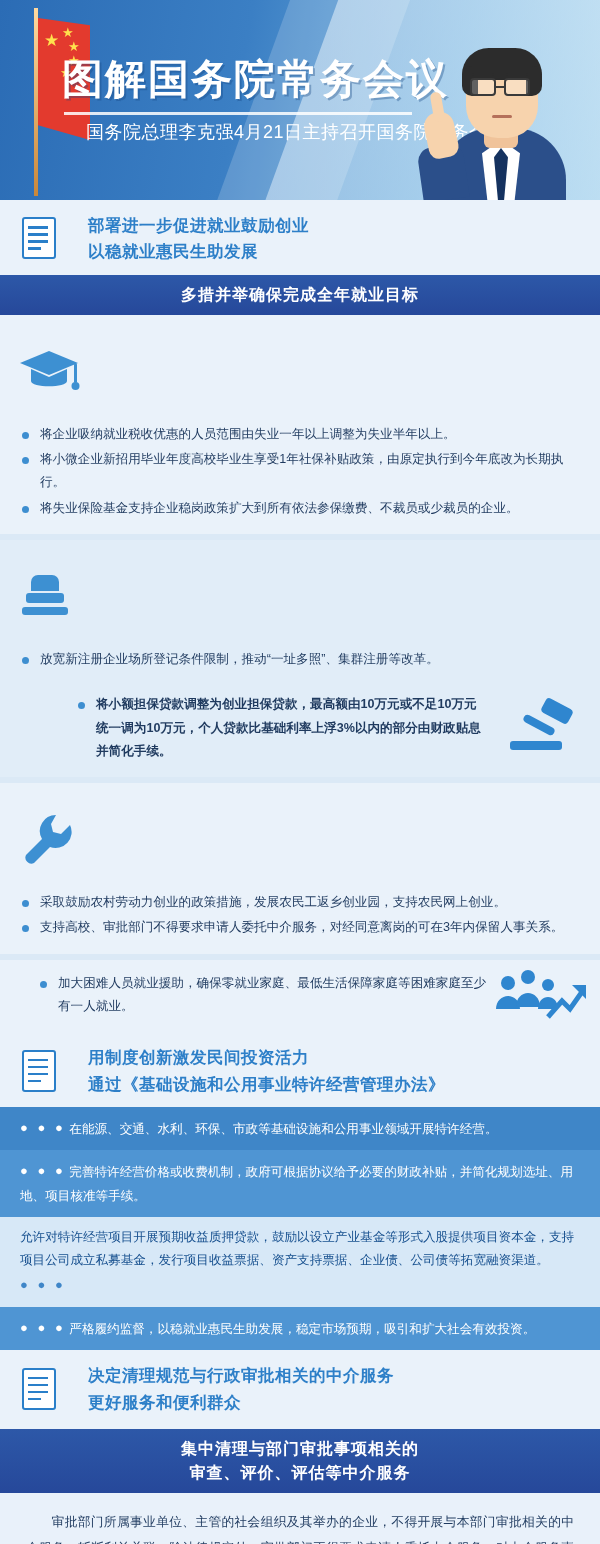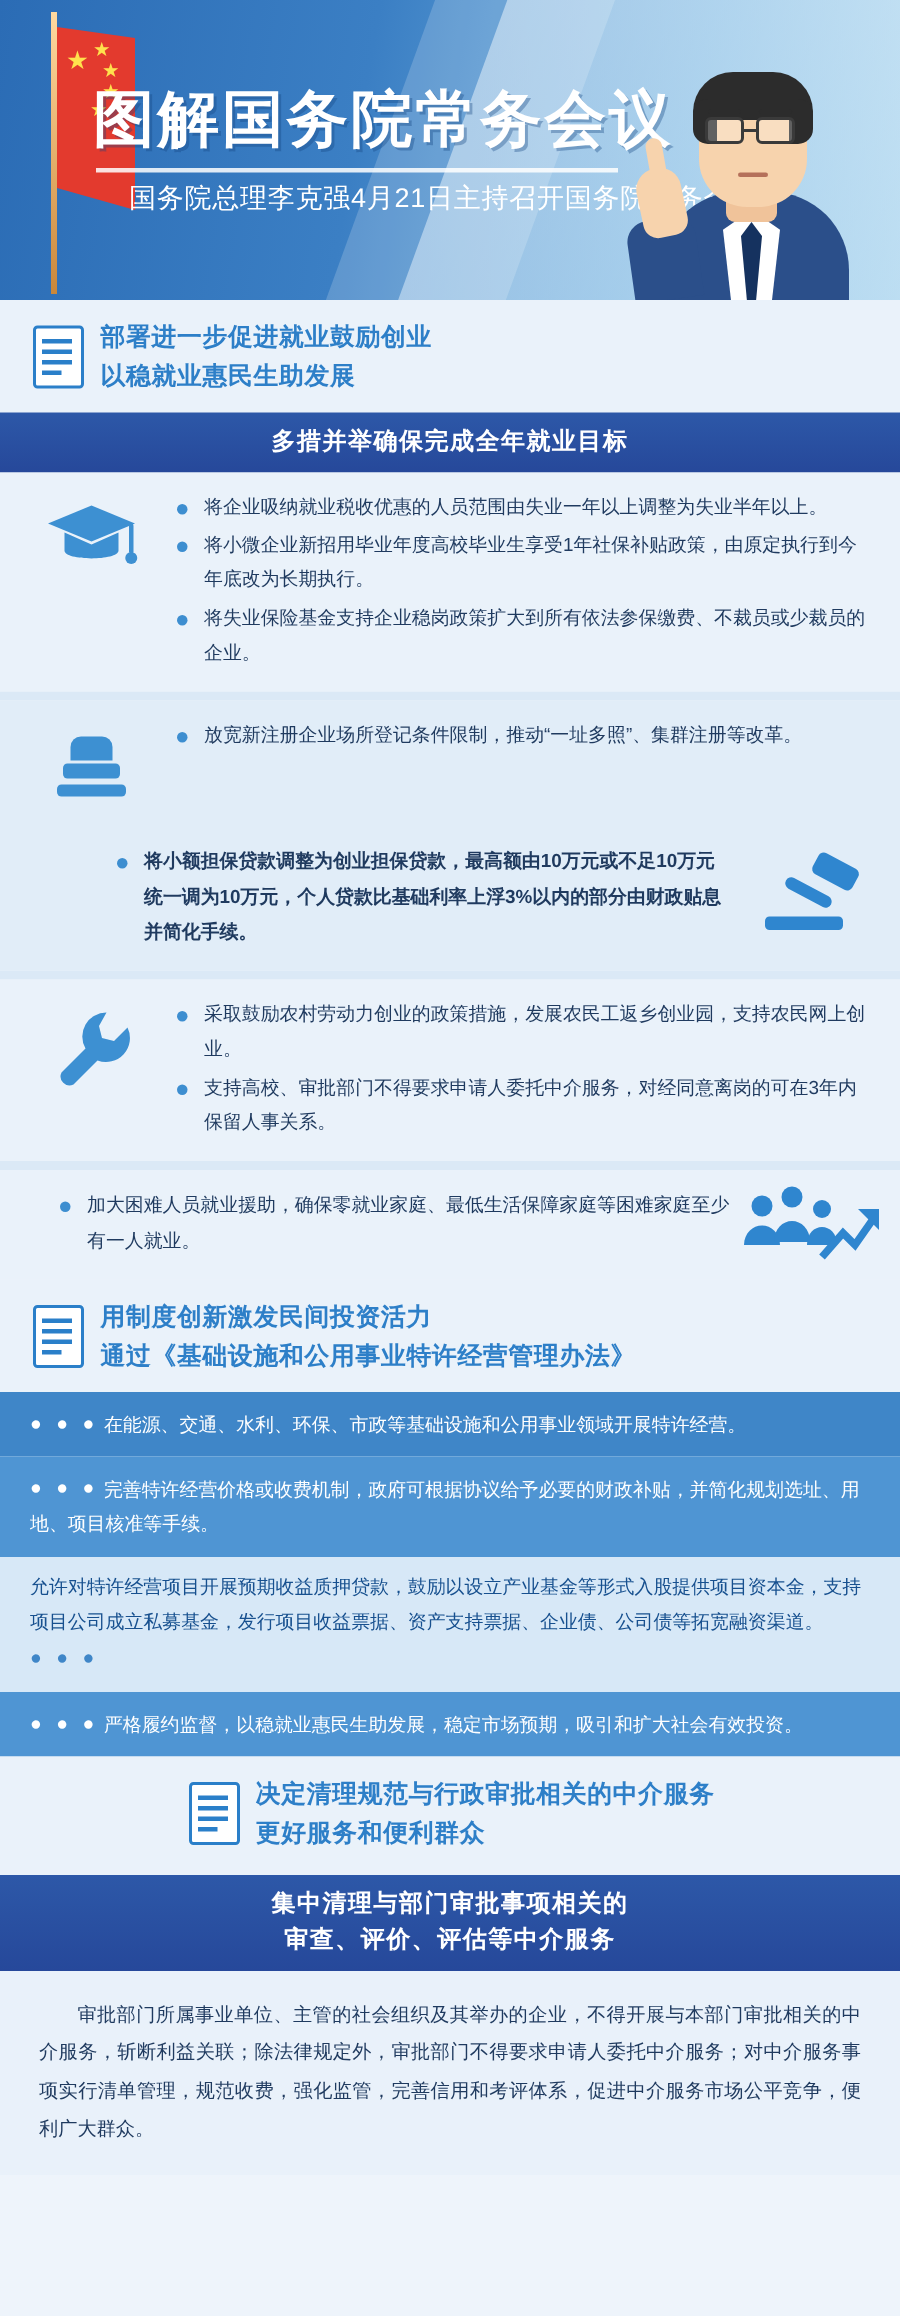--- a/index.html
+++ b/index.html
@@ -106,21 +106,21 @@
   .p-brow-r { left: 86px; }
   .p-mouth { position: absolute; left: 72px; bottom: 82px; width: 20px; height: 3px; background: #b5705a; border-radius: 2px; }
   .p-hand { position: absolute; left: 6px; bottom: 42px; width: 30px; height: 46px; background: #f7d3ad; border-radius: 14px 14px 10px 10px; transform: rotate(-12deg); }
   .p-finger { position: absolute; left: 12px; bottom: 78px; width: 11px; height: 30px; background: #f7d3ad; border-radius: 6px; transform: rotate(-10deg); }
   .p-sleeve { position: absolute; left: 0px; bottom: 0; width: 46px; height: 54px; background: #2b4f8a; border-radius: 14px 14px 0 0; transform: rotate(-8deg); }
 
   
   .sec-head {
     display: flex;
     align-items: center;
-    gap: 11px;
+    gap: 32px;
     padding: 12px 20px 10px 22px;
     background: #eaf2fa;
   }
   .doc-icon { flex: 0 0 auto; width: 34px; height: 42px; position: relative; }
   .doc-icon .sheet { position: absolute; inset: 0; border: 2.5px solid #2a7fc9; border-radius: 3px; background: #ffffff; }
   .doc-icon .ln { position: absolute; left: 6px; height: 2.5px; background: #2a7fc9; }
   .doc-icon .ln1 { top: 9px; width: 20px; }
   .doc-icon .ln2 { top: 16px; width: 20px; }
   .doc-icon .ln3 { top: 23px; width: 20px; }
   .doc-icon .ln4 { top: 30px; width: 13px; }
@@ -151,21 +151,21 @@
     margin-bottom: 2px;
   }
   ul.items li::before {
     content: "";
     position: absolute;
     left: 4px; top: 9px;
     width: 7px; height: 7px;
     border-radius: 50%;
     background: #3d8ed0;
   }
-  .with-icon { display: flex; align-items: flex-start; gap: 10px; }
+  .with-icon { display: flex; align-items: flex-start; gap: 10px; flex-direction: column; }
   .icon-col { flex: 0 0 86px; display: flex; align-items: center; justify-content: center; padding-top: 6px; }
   .text-col { flex: 1 1 auto; }
   .text-col.pad-r { padding-right: 90px; }
   .icon-right { position: absolute; right: 14px; top: 50%; transform: translateY(-50%); }
 
   
   .ic { color: #2f86cf; }
   svg.ic { display: block; }
 
   
@@ -353,21 +353,21 @@
   </div>
   <div class="band band-light">
     <span>允许对特许经营项目开展预期收益质押贷款，鼓励以设立产业基金等形式入股提供项目资本金，支持项目公司成立私募基金，发行项目收益票据、资产支持票据、企业债、公司债等拓宽融资渠道。</span>
     <span class="dots b">● ● ●</span>
   </div>
   <div class="band band-dark2">
     <span class="dots w">● ● ●</span>
     <span>严格履约监督，以稳就业惠民生助发展，稳定市场预期，吸引和扩大社会有效投资。</span>
   </div>
 
-  <div class="sec-head" style="padding-bottom:14px;justify-content:center;">
+  <div class="sec-head" style="padding-bottom:14px;">
     <div class="doc-icon">
       <div class="sheet"></div>
       <div class="ln ln1"></div>
         <div class="ln ln2"></div>
         <div class="ln ln3"></div>
         <div class="ln ln4"></div>
     </div>
     <div>
       <div class="sec-title">决定清理规范与行政审批相关的中介服务</div>
       <div class="sec-title">更好服务和便利群众</div>

